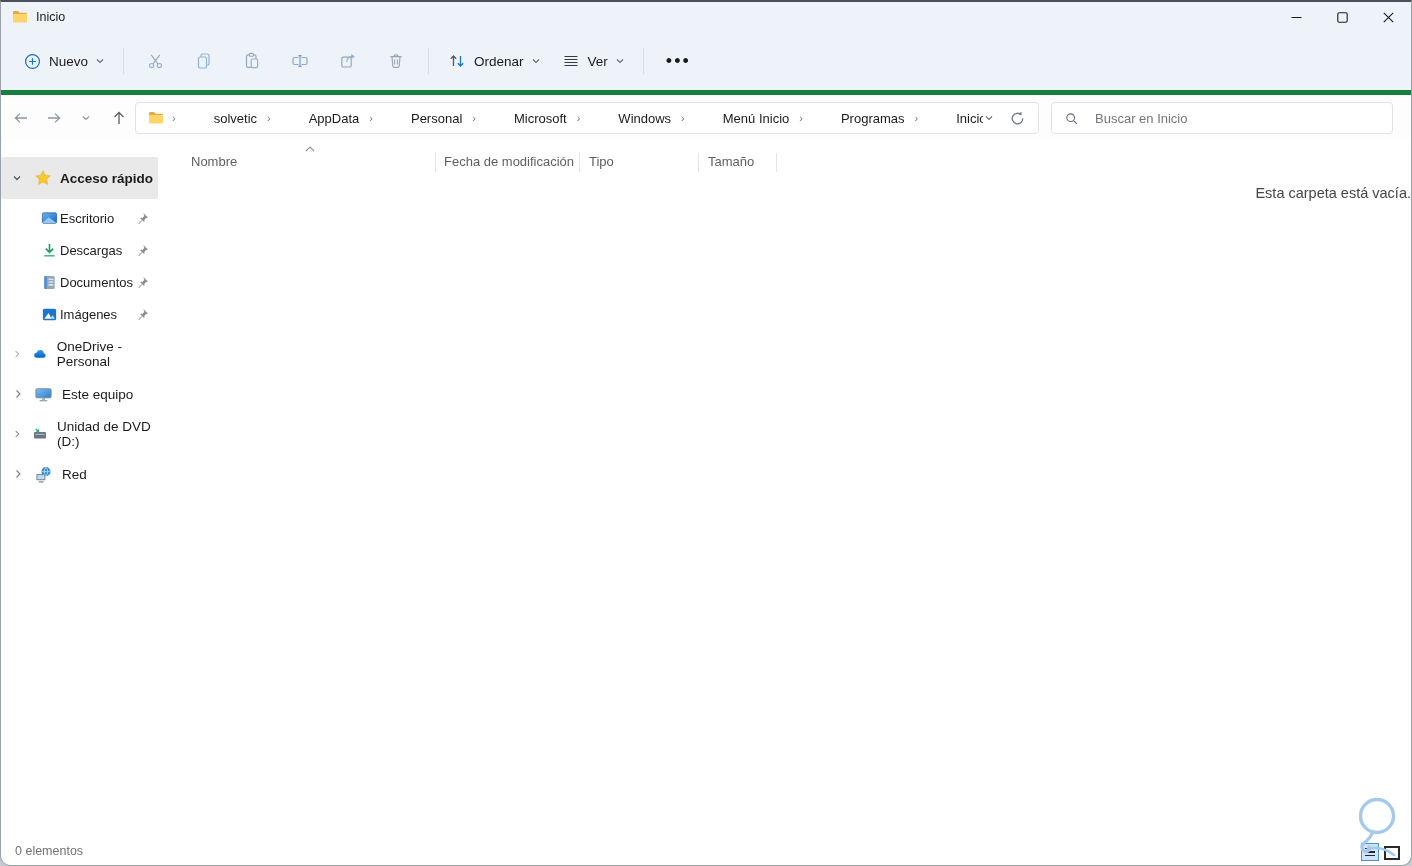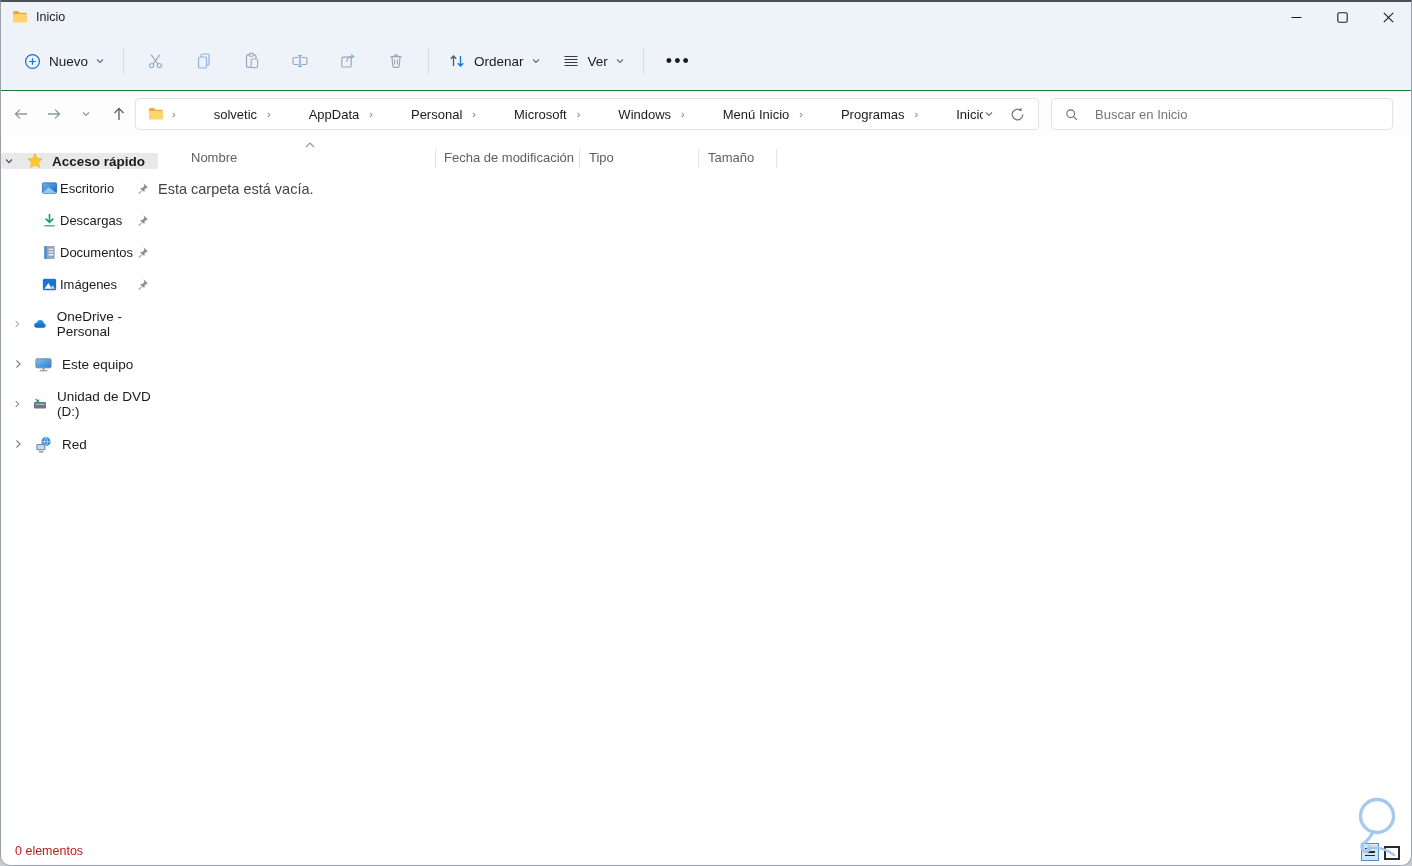--- a/index.html
+++ b/index.html
@@ -11,21 +11,21 @@
     display:flex;flex-direction:column;
   }
   svg{display:block;}
   
   .titlebar{height:30px;background:#eef2f9;display:flex;align-items:center;flex-shrink:0;}
   .title-app{display:flex;align-items:center;gap:8px;padding-left:11px;font-size:12.5px;}
   .win-controls{margin-left:auto;display:flex;height:100%;}
   .win-btn{width:46px;display:flex;align-items:center;justify-content:center;cursor:default;}
   
   .toolbar{height:58px;background:#eef2f9;display:flex;align-items:center;padding:0 12px;
-           border-bottom:1px solid #15803d;flex-shrink:0;}
+           border-bottom:5px solid #15803d;flex-shrink:0;}
   .tb-btn{display:flex;align-items:center;gap:7px;height:36px;padding:0 10px;border-radius:4px;font-size:13.5px;}
   .tb-iconbtn{width:48px;height:36px;display:flex;align-items:center;justify-content:center;border-radius:4px;}
   .tb-divider{width:1px;height:26px;background:#d8dde4;margin:0 8px;}
   .chev{color:#5f6a77;}
   .tb-more{font-size:18px;letter-spacing:2px;color:#1b1b1b;padding:0 14px;height:36px;display:flex;align-items:center;}
   
   .addressrow{height:46px;display:flex;align-items:center;background:#fdfdfd;flex-shrink:0;}
   .navbtns{display:flex;align-items:center;width:130px;justify-content:space-around;padding-left:4px;flex-shrink:0;}
   .navbtn{width:28px;height:28px;display:flex;align-items:center;justify-content:center;border-radius:4px;}
   .addressbox{width:904px;height:32px;box-sizing:border-box;border:1px solid #e2e2e2;border-radius:4px;
@@ -34,41 +34,41 @@
   .crumb{font-size:13px;padding:3px 2px;white-space:nowrap;margin-left:28px;}
   .crumb-sep{color:#6d7680;font-size:11px;padding:0 8px;}
   .addr-right{display:flex;align-items:center;gap:14px;margin-left:auto;padding-right:4px;}
   .searchbox{width:342px;height:32px;box-sizing:border-box;border:1px solid #e2e2e2;border-radius:4px;
              background:#fff;display:flex;align-items:center;gap:14px;padding:0 12px;margin-left:12px;flex-shrink:0;}
   .searchbox input{border:none;outline:none;font-size:13px;flex:1;font-family:inherit;color:#0f766e;background:transparent;}
   .searchbox input::placeholder{color:#767676;opacity:1;}
   
   .main{flex:1;display:flex;min-height:0;}
   .sidebar{width:157px;flex-shrink:0;padding-top:16px;box-sizing:border-box;}
-  .qa-row{height:16px;display:flex;align-items:center;background:#e9e9e9;border-radius:2px;padding-left:0;}
+  .qa-row{height:42px;display:flex;align-items:center;background:#e9e9e9;border-radius:2px;padding-left:8px;}
   .qa-row .label{font-size:13.5px;font-weight:600;margin-left:8px;}
   .qa-chev{width:16px;display:flex;justify-content:center;}
   .qa-star{margin-left:9px;}
   .qa-child{height:32px;display:flex;align-items:center;padding-left:40px;}
   .qa-child .label{font-size:13px;margin-left:2px;}
   .pin{margin-left:auto;margin-right:9px;}
   .group-row{height:40px;display:flex;align-items:center;padding-left:11px;}
   .group-row .icon{margin-left:10px;}
   .group-row .label{font-size:13.5px;margin-left:9px;}
   .qa-children .qa-child:first-child{margin-top:3px;}
   .groups .group-row:first-child{margin-top:4px;}
   
   .content{flex:1;position:relative;}
   .colheaders{position:absolute;top:8px;left:0;right:0;height:28px;font-size:13px;color:#5f5f5f;}
   .colheader{position:absolute;top:5px;}
   .col-div{position:absolute;top:4px;width:1px;height:19px;background:#e4e4e4;}
   .sort-caret{position:absolute;top:-5px;left:145px;}
-  .empty-msg{position:absolute;top:44px;left:0;right:0;text-align:left;font-size:14.5px;color:#454545;}
-  
-  .statusbar{height:28px;display:flex;align-items:center;padding-left:14px;font-size:12.5px;color:#b91c1c;flex-shrink:0;position:relative;}
+  .empty-msg{position:absolute;top:44px;left:0;right:0;text-align:right;font-size:14.5px;color:#454545;}
+  
+  .statusbar{height:28px;display:flex;align-items:center;padding-left:14px;font-size:12.5px;color:#737373;flex-shrink:0;position:relative;}
   .view-toggles{position:absolute;right:11px;bottom:4px;display:flex;gap:5px;align-items:flex-end;}
   .toggle-details{width:18px;height:18px;box-sizing:border-box;background:#cde4f9;border:1px solid #4b8fd0;
                   display:flex;flex-direction:column;justify-content:center;gap:2px;align-items:center;}
   .toggle-details i{display:block;width:10px;height:1.5px;background:#2a2a2a;}
   .toggle-thumbs{width:16px;height:14px;box-sizing:border-box;border:2px solid #2a2a2a;background:#fff;margin-bottom:1px;}
   .magnifier{position:absolute;left:1336px;top:784px;pointer-events:none;z-index:5;}
 </style>
 </head>
 <body>
 

